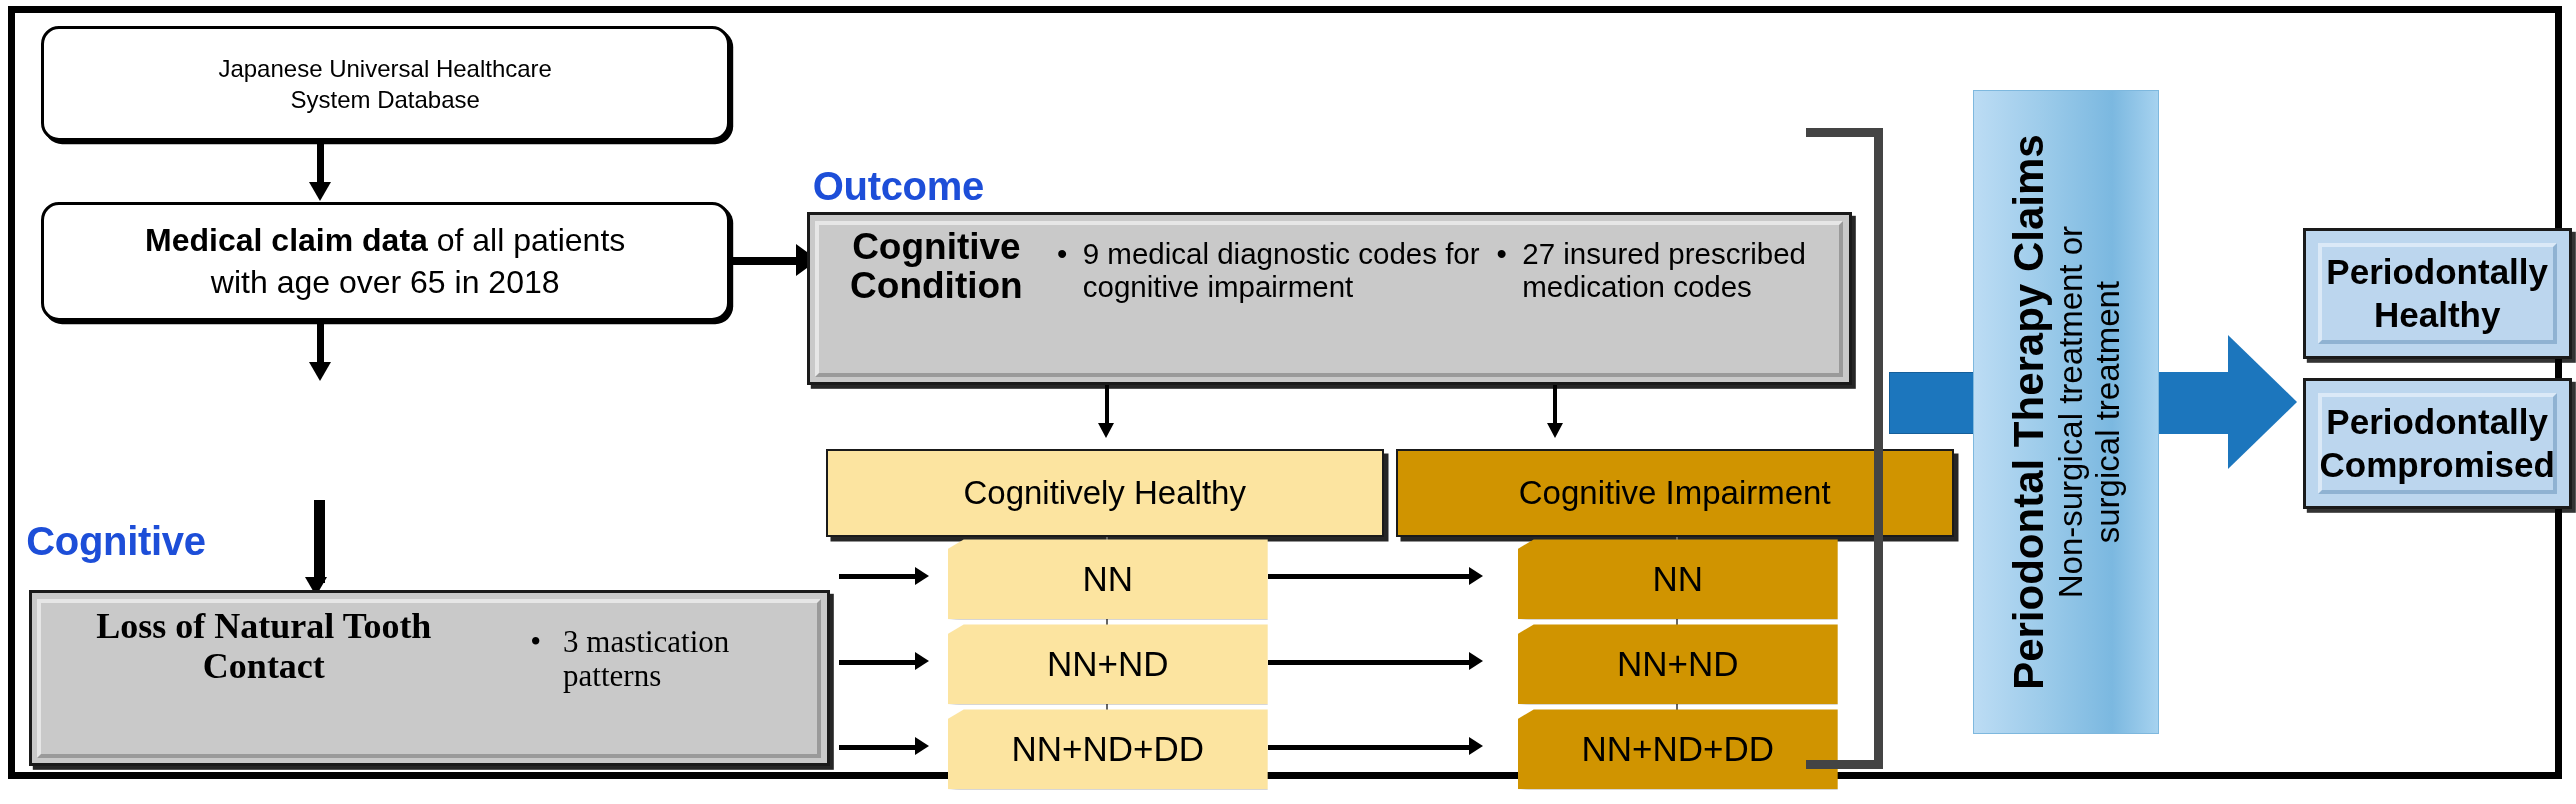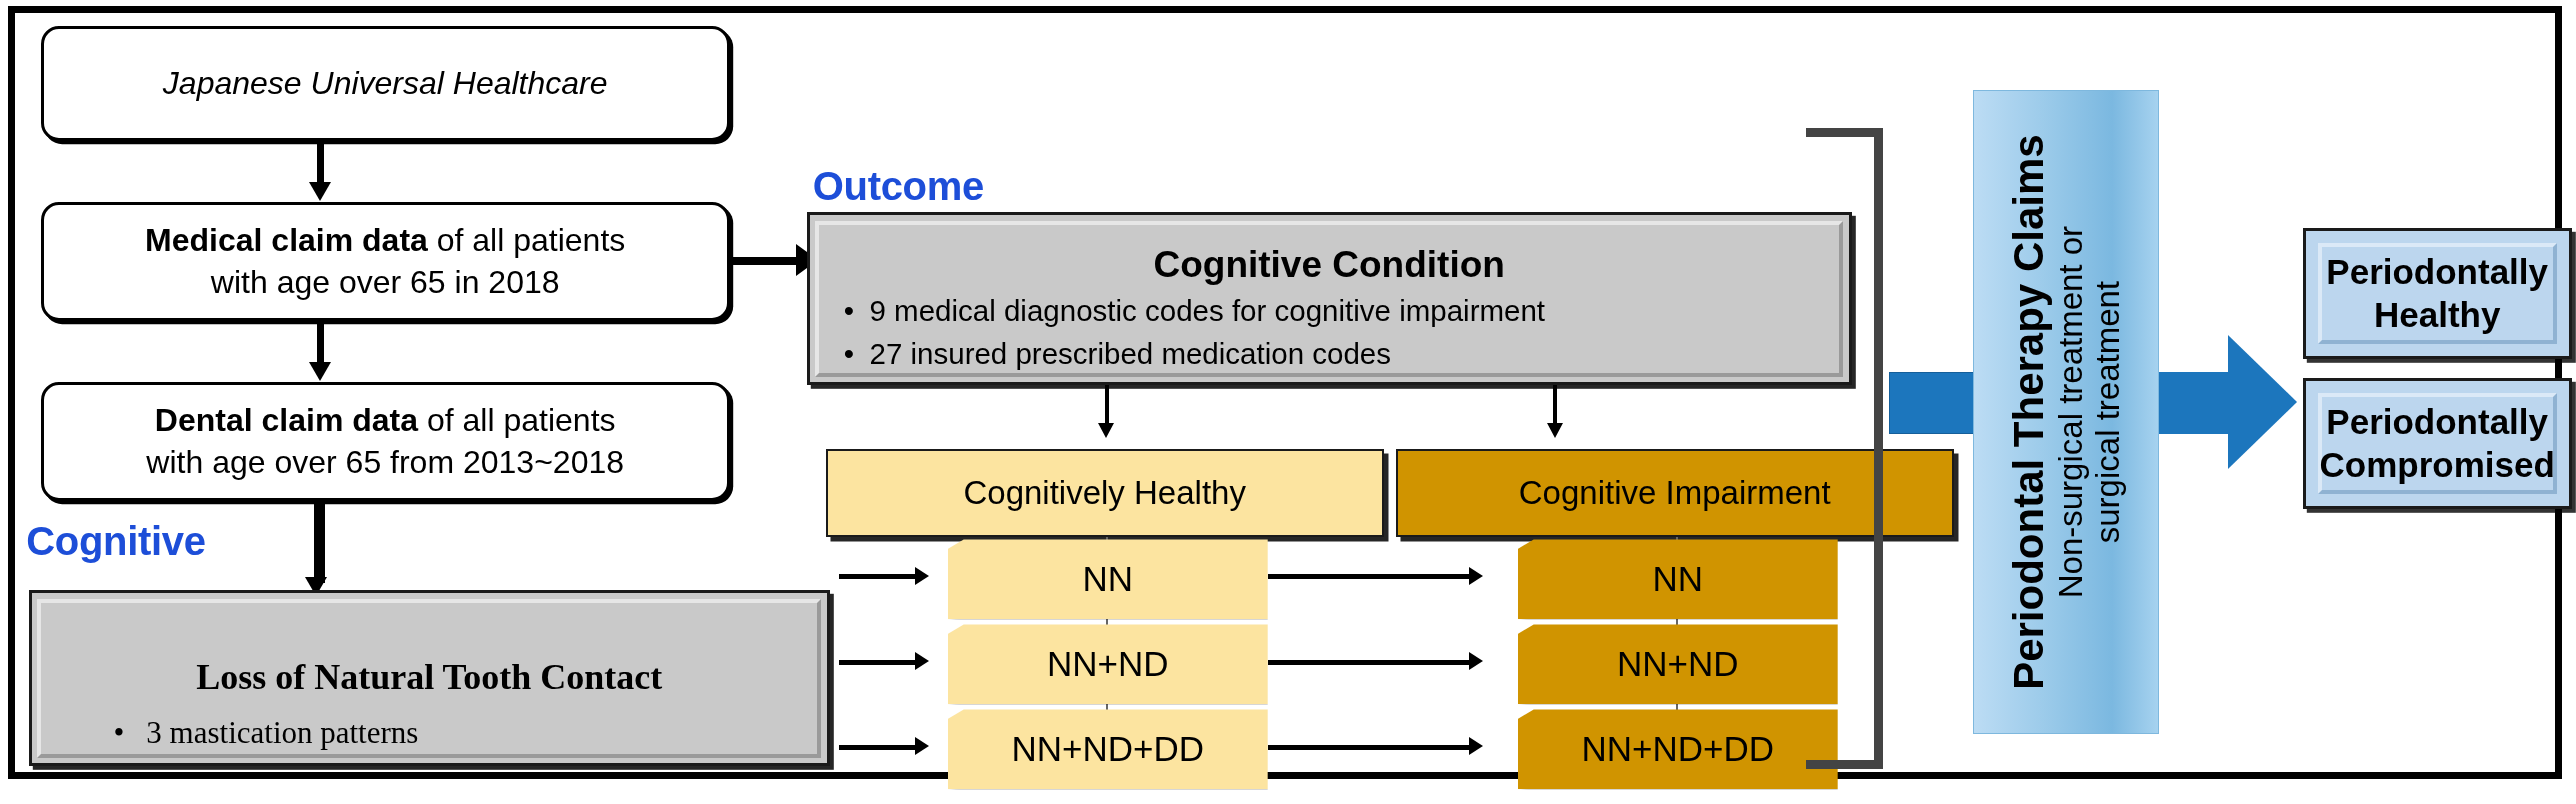--- a/index.html
+++ b/index.html
@@ -57,22 +57,22 @@
   .bevel-gray .inner {
     width: 100%;
     height: 100%;
     box-sizing: border-box;
     border-top: 4.5px solid #e6e6e6;
     border-left: 4.5px solid #e6e6e6;
     border-right: 4.5px solid #9a9a9a;
     border-bottom: 4.5px solid #9a9a9a;
     background: #c9c9c9;
     display: flex;
-    flex-direction: column;
-    justify-content: flex-end;
+    flex-direction: row;
+    justify-content: space-between;
   }
 
   
   .bevel-blue {
     background: #bcd6ee;
     border: 3.8px solid #1a1a1a;
     box-shadow: 3.8px 3.8px 0 rgba(0,0,0,0.8);
     padding: 12px;
   }
   .bevel-blue .inner {
@@ -199,42 +199,39 @@
   
   .bullet-row { display: flex; align-items: flex-start; }
   .bullet-dot { flex: 0 0 auto; }
 </style>
 </head>
 <body>
 
 <div id="canvas">
   <div id="frame">
 
-    <div class="node round-box" style="left:26px; top:13px; width:689px; height:115px; font-size:32px;font-style:italic;">
+    <div class="node round-box" style="left:26px; top:13px; width:689px; height:115px; font-size:24px;">
       <span class="line">Japanese Universal Healthcare</span>
+      <span class="line">System Database</span>
     </div>
 
     <div class="vline" style="left:302px; top:128px; width:7px; height:46px;"></div>
     <div class="arrowhead-down" style="left:294px; top:169px;"></div>
 
     <div class="node round-box" style="left:26px; top:189px; width:689px; height:119px; font-size:32px;">
       <span class="line"><b>Medical claim data</b><span> of all patients</span></span>
       <span class="line">with age over 65 in 2018</span>
     </div>
 
     <div class="hline" style="left:715px; top:244px; width:76px; height:7.7px;"></div>
     <div class="arrowhead-right" style="left:781px; top:231px;"></div>
 
     <div class="vline" style="left:302px; top:308px; width:7px; height:46px;"></div>
     <div class="arrowhead-down" style="left:294px; top:349px;"></div>
 
-    <div class="node round-box" style="left:26px; top:369px; width:689px; height:119px; font-size:32px;">
-      <span class="line"><b>Dental claim data</b><span> of all patients</span></span>
-      <span class="line">with age over 65 from 2013~2018</span>
-    </div>
 
     <div class="vline" style="left:299px; top:487px; width:11px; height:83px;"></div>
     <div class="arrowhead-down" style="left:290px; top:564px;"></div>
 
     <div class="node sec-label" style="left:11.5px; top:506px; font-size:40px;">Cognitive</div>
 
     <div class="node bevel-gray" style="left:14px; top:577px; width:801px; height:176px;">
       <div class="inner" style="padding:3.8px 14px;font-family:Liberation Serif, serif;">
         <div style="font-size:36px; font-weight:bold; text-align:center; line-height:1.1;">Loss of Natural Tooth Contact</div>
         <div class="bullet-row" style="margin-top:18px; padding-left:58px; font-size:31px; line-height:1.1;">

